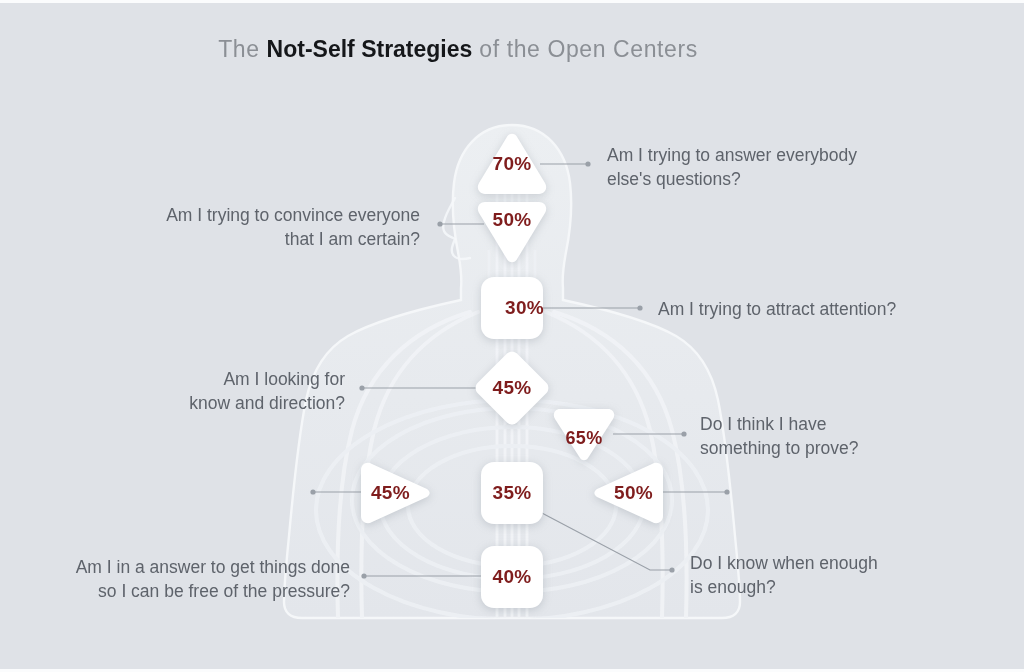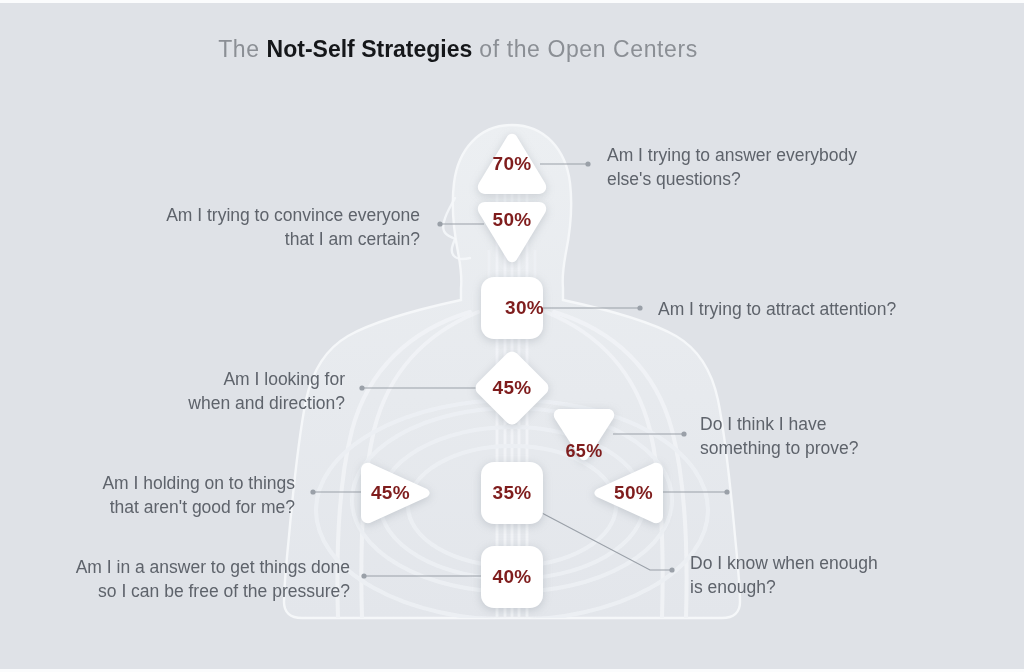--- a/index.html
+++ b/index.html
@@ -220,21 +220,21 @@
 
   <div class="marker" style="left:474px;top:350px;width:76px;height:76px;">
     <span class="mk-shape">
       <svg viewBox="0 0 76 76">
           <path d="M33 3.5 C35.7 1 40.3 1 43 3.5 L72.5 33 C75 35.7 75 40.3 72.5 43 L43 72.5 C40.3 75 35.7 75 33 72.5 L3.5 43 C1 40.3 1 35.7 3.5 33 Z" fill="#ffffff"></path>
         </svg>
     </span>
     <span class="mk-val">45%</span>
   </div>
 
-  <div class="marker" style="left:551px;top:406px;width:66px;height:56px;font-size:18px;align-items:flex-end;padding-top:9px;box-sizing:border-box;">
+  <div class="marker" style="left:551px;top:406px;width:66px;height:56px;font-size:18px;align-items:center;padding-top:9px;box-sizing:border-box;">
     <span class="mk-shape">
       <svg viewBox="0 0 66 56">
           <path d="M9 3 L57 3 C62 3 65 8 62 13 L37 52 C35 55 31 55 29 52 L4 13 C1 8 4 3 9 3 Z" fill="#ffffff"></path>
         </svg>
     </span>
     <span class="mk-val">65%</span>
   </div>
 
   <div class="marker" style="left:358px;top:459px;width:74px;height:68px;justify-content:flex-start;padding-left:13px;box-sizing:border-box;">
     <span class="mk-shape">
@@ -274,27 +274,25 @@
 
   <div class="qlabel right" style="left:607px;top:143px;width:340px;">Am I trying to answer everybody
 else's questions?</div>
 
   <div class="qlabel left" style="left:90px;top:203px;width:330px;">Am I trying to convince everyone
 that I am certain?</div>
 
   <div class="qlabel right" style="left:658px;top:297px;width:330px;">Am I trying to attract attention?</div>
 
   <div class="qlabel left" style="left:90px;top:367px;width:255px;">Am I looking for
-when and direction?</div>
+know and direction?</div>
 
   <div class="qlabel right" style="left:700px;top:412px;width:290px;">Do I think I have
 something to prove?</div>
 
-  <div class="qlabel left" style="left:30px;top:471px;width:265px;">Am I holding on to things
-that aren't good for me?</div>
 
 
   <div class="qlabel right" style="left:690px;top:551px;width:290px;">Do I know when enough
 is enough?</div>
 
   <div class="qlabel left" style="left:20px;top:555px;width:330px;">Am I in a answer to get things done
 so I can be free of the pressure?</div>
 
 
 </div>

